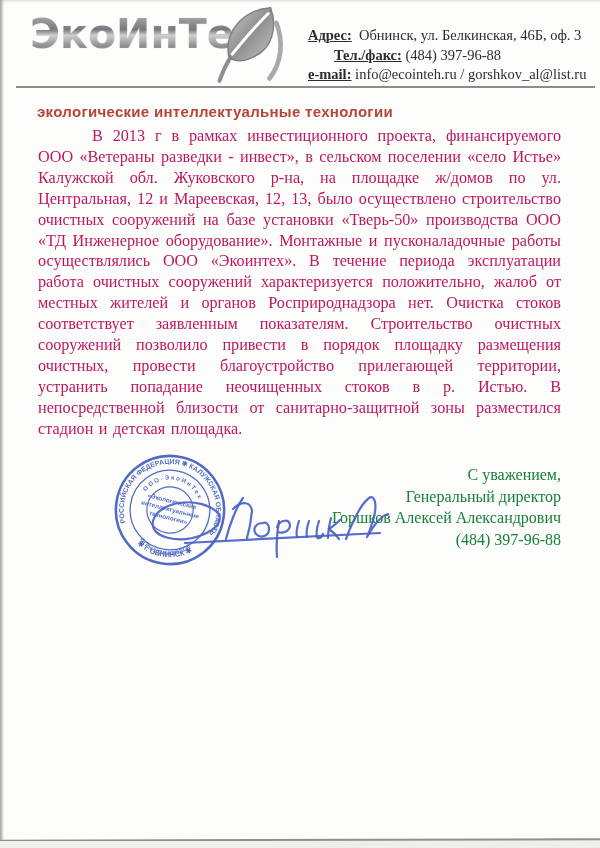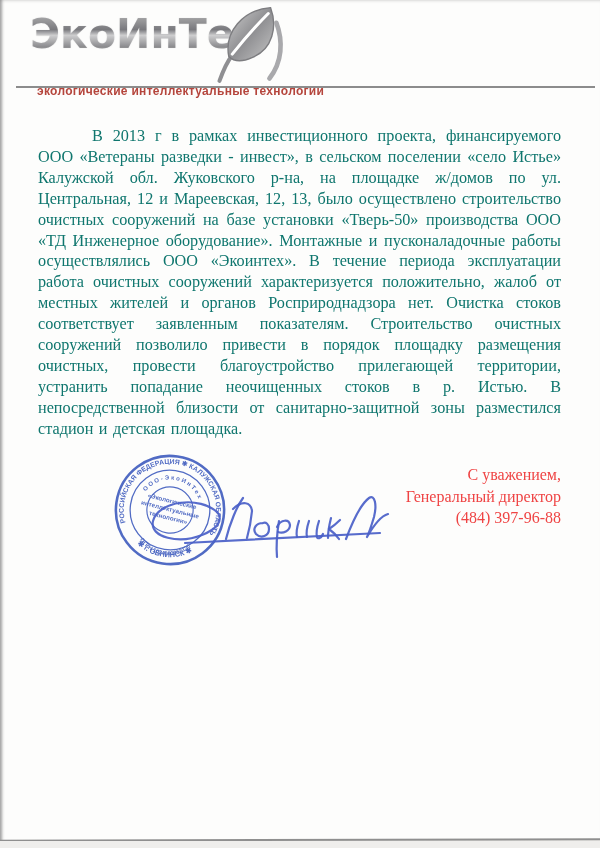--- a/index.html
+++ b/index.html
@@ -24,43 +24,43 @@
   .logo-text{
     position:absolute;left:2px;top:2px;
     font-family:"DejaVu Sans", sans-serif;font-weight:bold;font-size:41px;line-height:1;
     letter-spacing:0px;
     background:linear-gradient(180deg,#c9c9c9 0%,#848488 38%,#f4f4f4 52%,#9c9c9e 80%,#d9d9d9 100%);
     -webkit-background-clip:text;background-clip:text;color:transparent;
     text-shadow:0 0 1px rgba(90,90,95,.25);
   }
   .leaf{position:absolute;left:188px;top:-8px;}
   .tagline{
-    position:absolute;left:37px;top:60px;
-    font-family:"Liberation Sans", sans-serif;font-weight:bold;font-size:12px;
+    position:absolute;left:37px;top:79px;
+    font-family:"Liberation Sans", sans-serif;font-weight:bold;font-size:15px;
     letter-spacing:.3px;color:#b5453c;white-space:nowrap;margin-top:24px;
   }
   .contact{
     position:absolute;left:308px;top:26px;width:288px;
     font-size:14.5px;line-height:19.5px;color:#2b2b33;
   }
   .contact .lbl{font-weight:bold;text-decoration:underline;}
   .contact .row2{padding-left:26px;}
   .rule{position:absolute;left:16px;top:86px;width:579px;height:2px;background:#8c8c8c;}
 
   
   .body-text{
     position:absolute;left:38px;top:126px;width:523px;
-    font-size:16.2px;line-height:20.9px;color:#0f766e;
+    font-size:16.2px;line-height:20.9px;color:#be185d;
     text-align:justify;text-indent:54px;word-spacing:1.5px;
   }
 
   
   .sig-block{
     position:absolute;right:39px;top:464px;text-align:right;
-    font-size:16px;line-height:21.7px;color:#ef4444;white-space:nowrap;
+    font-size:16px;line-height:21.7px;color:#15803d;white-space:nowrap;
   }
 
   .stamp{position:absolute;left:111px;top:451px;width:118px;height:118px;opacity:.9;}
   .stamp text{font-family:"Liberation Sans", sans-serif;font-weight:bold;fill:#3f5cbe;}
   .signature-svg{position:absolute;left:130px;top:483px;width:265px;height:85px;}
   .signature-svg path{stroke:#4a5fc8;stroke-width:2.2;fill:none;stroke-linecap:round;stroke-linejoin:round;opacity:.92;}
 </style>
 </head>
 <body>
 
@@ -77,28 +77,43 @@
         </linearGradient>
       </defs>
       <path d="M3 66 C 7 55, 10 49, 14 44" stroke="#8f8f92" stroke-width="3.5" fill="none" stroke-linecap="round"></path>
       <path d="M11 45 C 7 24, 23 5, 47 3 C 53 19, 49 39, 31 46 C 22 50, 15 49, 11 45 Z" fill="url(#leafg)" stroke="#7d7d80" stroke-width="1.2"></path>
       <path d="M14 43 C 22 33, 33 20, 45 8" stroke="#ffffff" stroke-width="2.6" fill="none" stroke-linecap="round"></path>
       <path d="M52 16 C 58 32, 57 50, 46 64" stroke="#a9a9ac" stroke-width="4" fill="none" stroke-linecap="round"></path>
     </svg>
   </div>
   <div class="tagline">экологические интеллектуальные технологии</div>
 
+  <div class="contact">
+    <div>
+      <span class="lbl">Адрес:</span>
+      &nbsp;<span>Обнинск, ул. Белкинская, 46Б, оф. 3</span>
+    </div>
+    <div class="row2">
+      <span class="lbl">Тел./факс:</span>
+      <span>(484) 397-96-88</span>
+    </div>
+    <div>
+      <span class="lbl">e-mail:</span>
+      <span>info@ecointeh.ru / gorshkov_al@list.ru</span>
+    </div>
+  </div>
 
   <div class="rule"></div>
 
   <div class="body-text">В 2013 г в рамках инвестиционного проекта, финансируемого ООО «Ветераны разведки - инвест», в сельском поселении «село Истье» Калужской обл. Жуковского р-на, на площадке ж/домов по ул. Центральная, 12 и Мареевская, 12, 13, было осуществлено строительство очистных сооружений на базе установки «Тверь-50» производства ООО «ТД Инженерное оборудование». Монтажные и пусконаладочные работы осуществлялись ООО «Экоинтех». В течение периода эксплуатации работа очистных сооружений характеризуется положительно, жалоб от местных жителей и органов Росприроднадзора нет. Очистка стоков соответствует заявленным показателям. Строительство очистных сооружений позволило привести в порядок площадку размещения очистных, провести благоустройство прилегающей территории, устранить попадание неочищенных стоков в р. Истью. В непосредственной близости от санитарно-защитной зоны разместился стадион и детская площадка.</div>
 
   <div class="sig-block">
     <div>С уважением,</div>
     <div>Генеральный директор</div>
+    <div>Горшков Алексей Александрович</div>
     <div>(484) 397-96-88</div>
   </div>
 
   <svg class="stamp" viewBox="0 0 120 120">
     <g transform="rotate(8 60 60)">
       <circle cx="60" cy="60" r="55" fill="none" stroke="#3f5cbe" stroke-width="2.6"></circle>
       <circle cx="60" cy="60" r="40.5" fill="none" stroke="#3f5cbe" stroke-width="1.3"></circle>
       <circle cx="60" cy="60" r="23.5" fill="none" stroke="#3f5cbe" stroke-width="1.2"></circle>
       <path id="stampOuterTop" d="M 19.3 83.5 A 47 47 0 1 1 100.7 83.5" fill="none"></path>
       <path id="stampOuterBottom" d="M 13.2 70 A 47.8 47.8 0 0 0 106.8 70" fill="none"></path>

